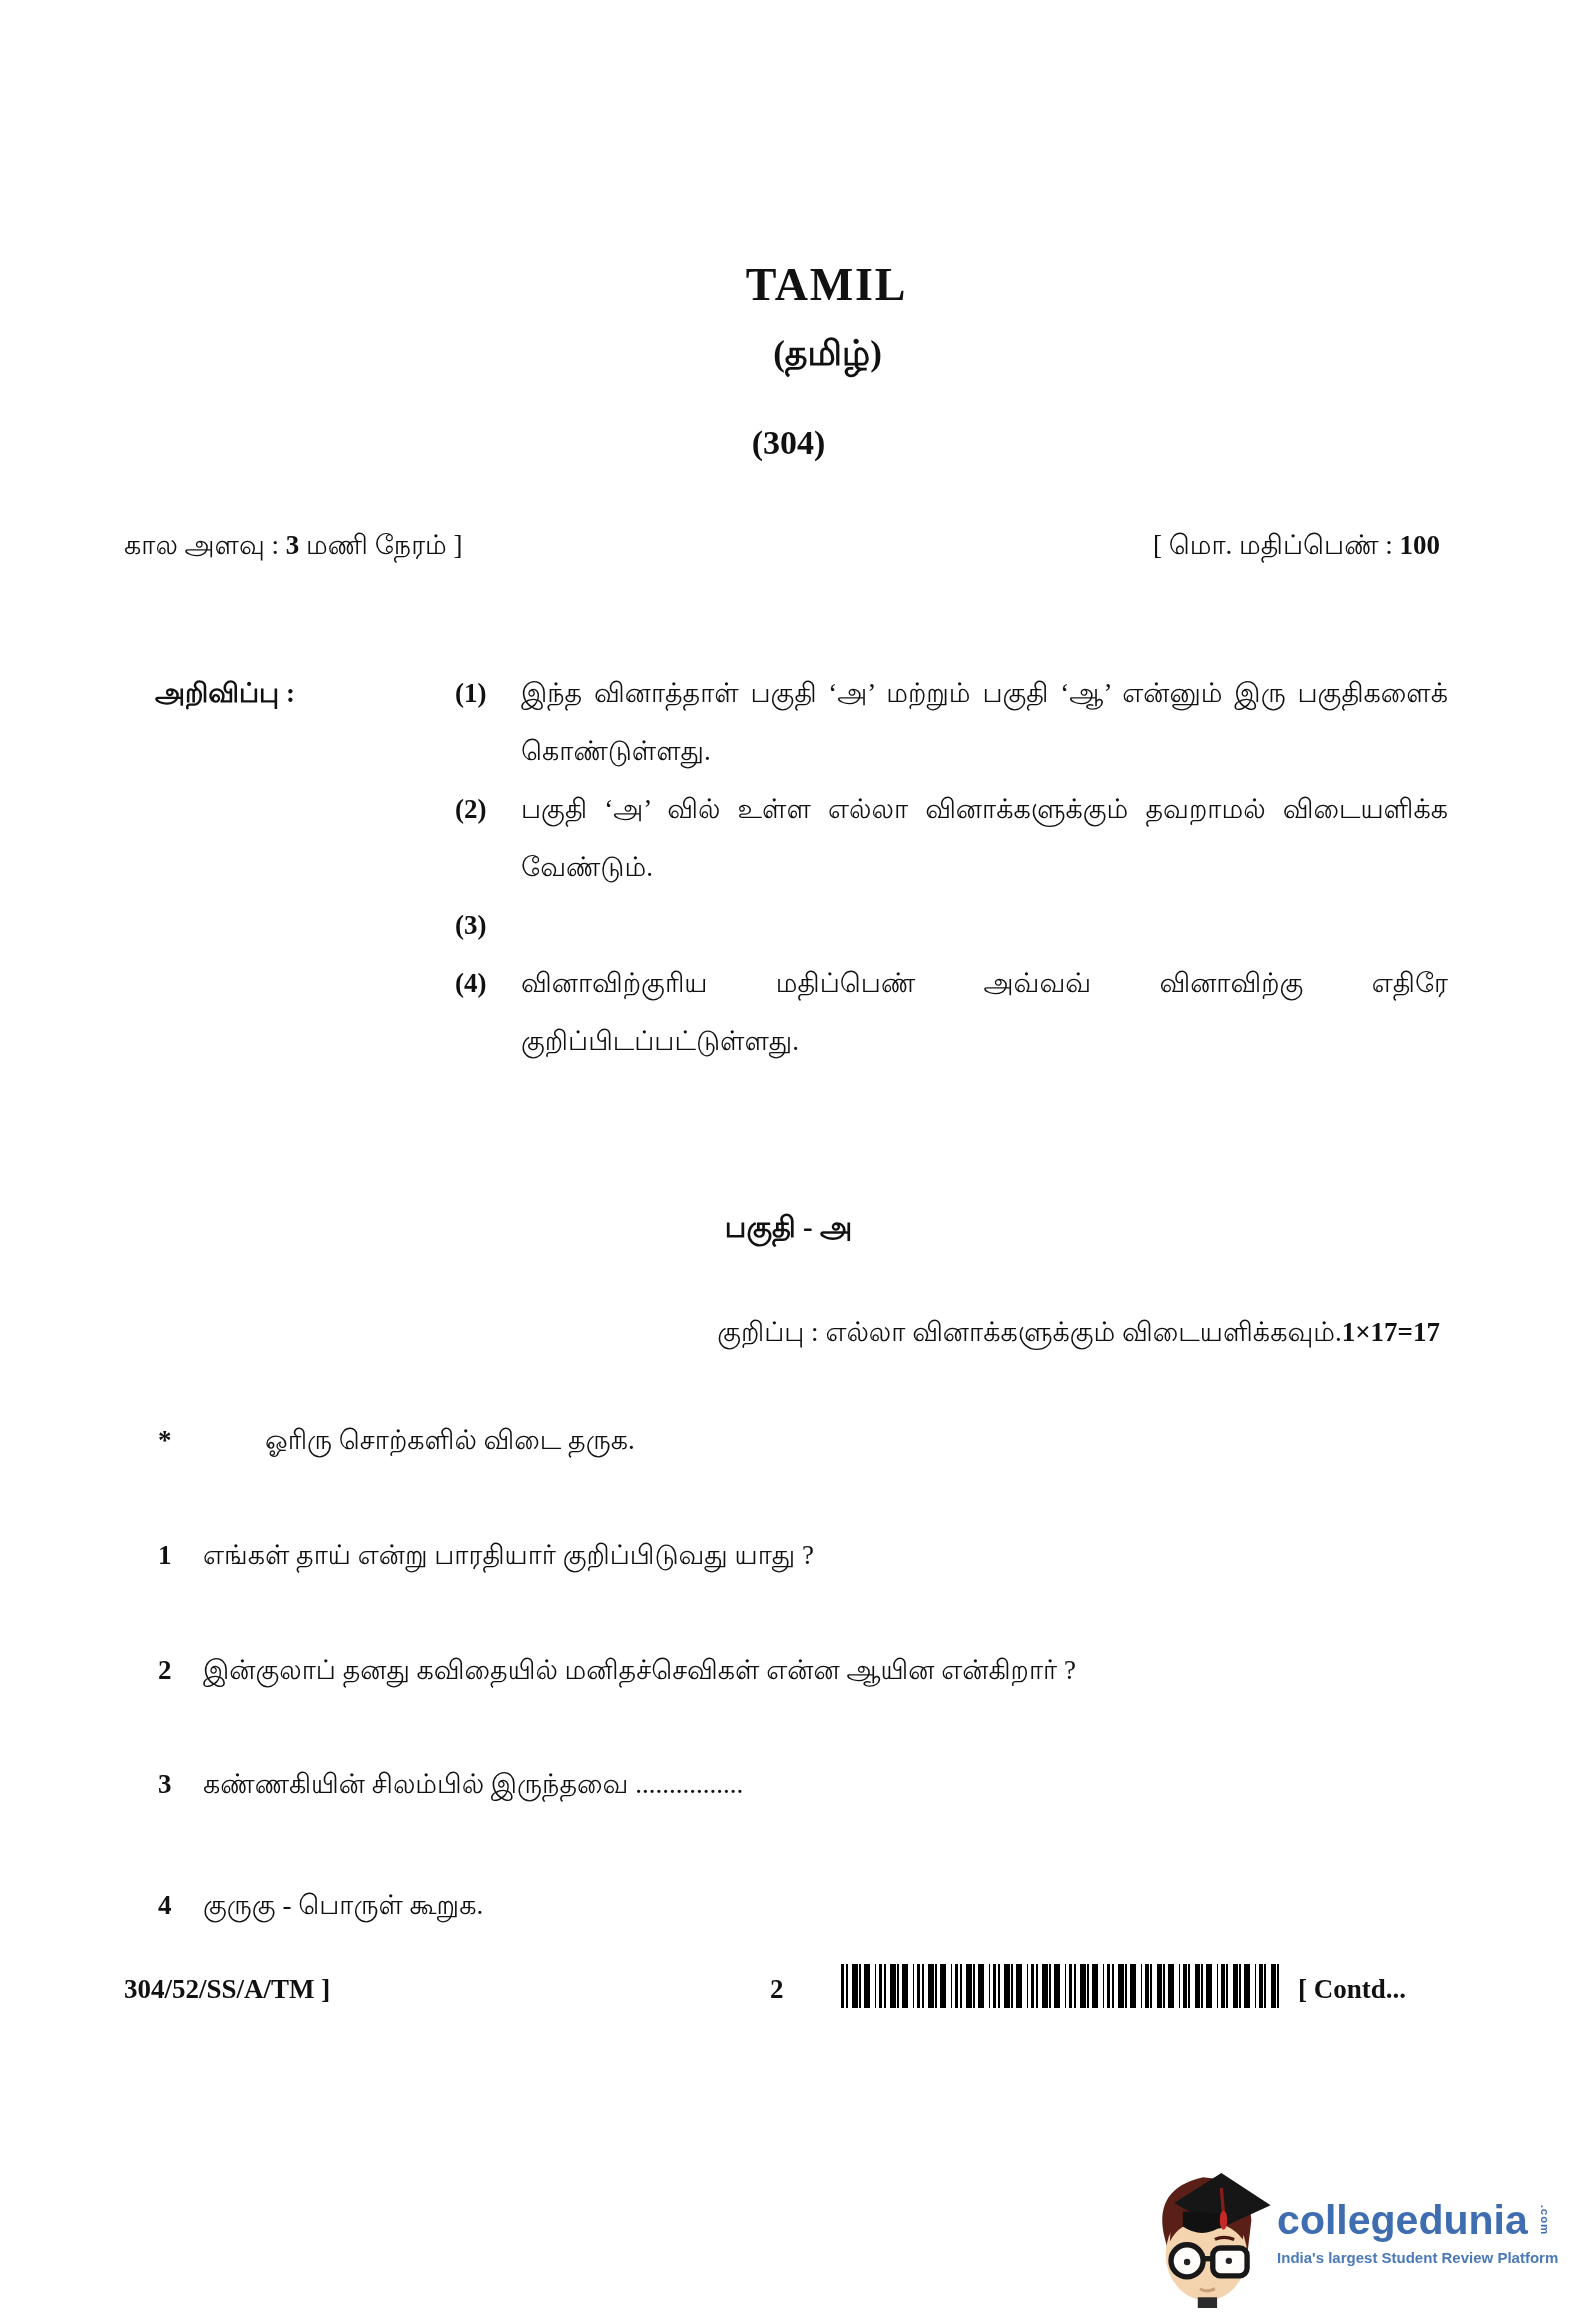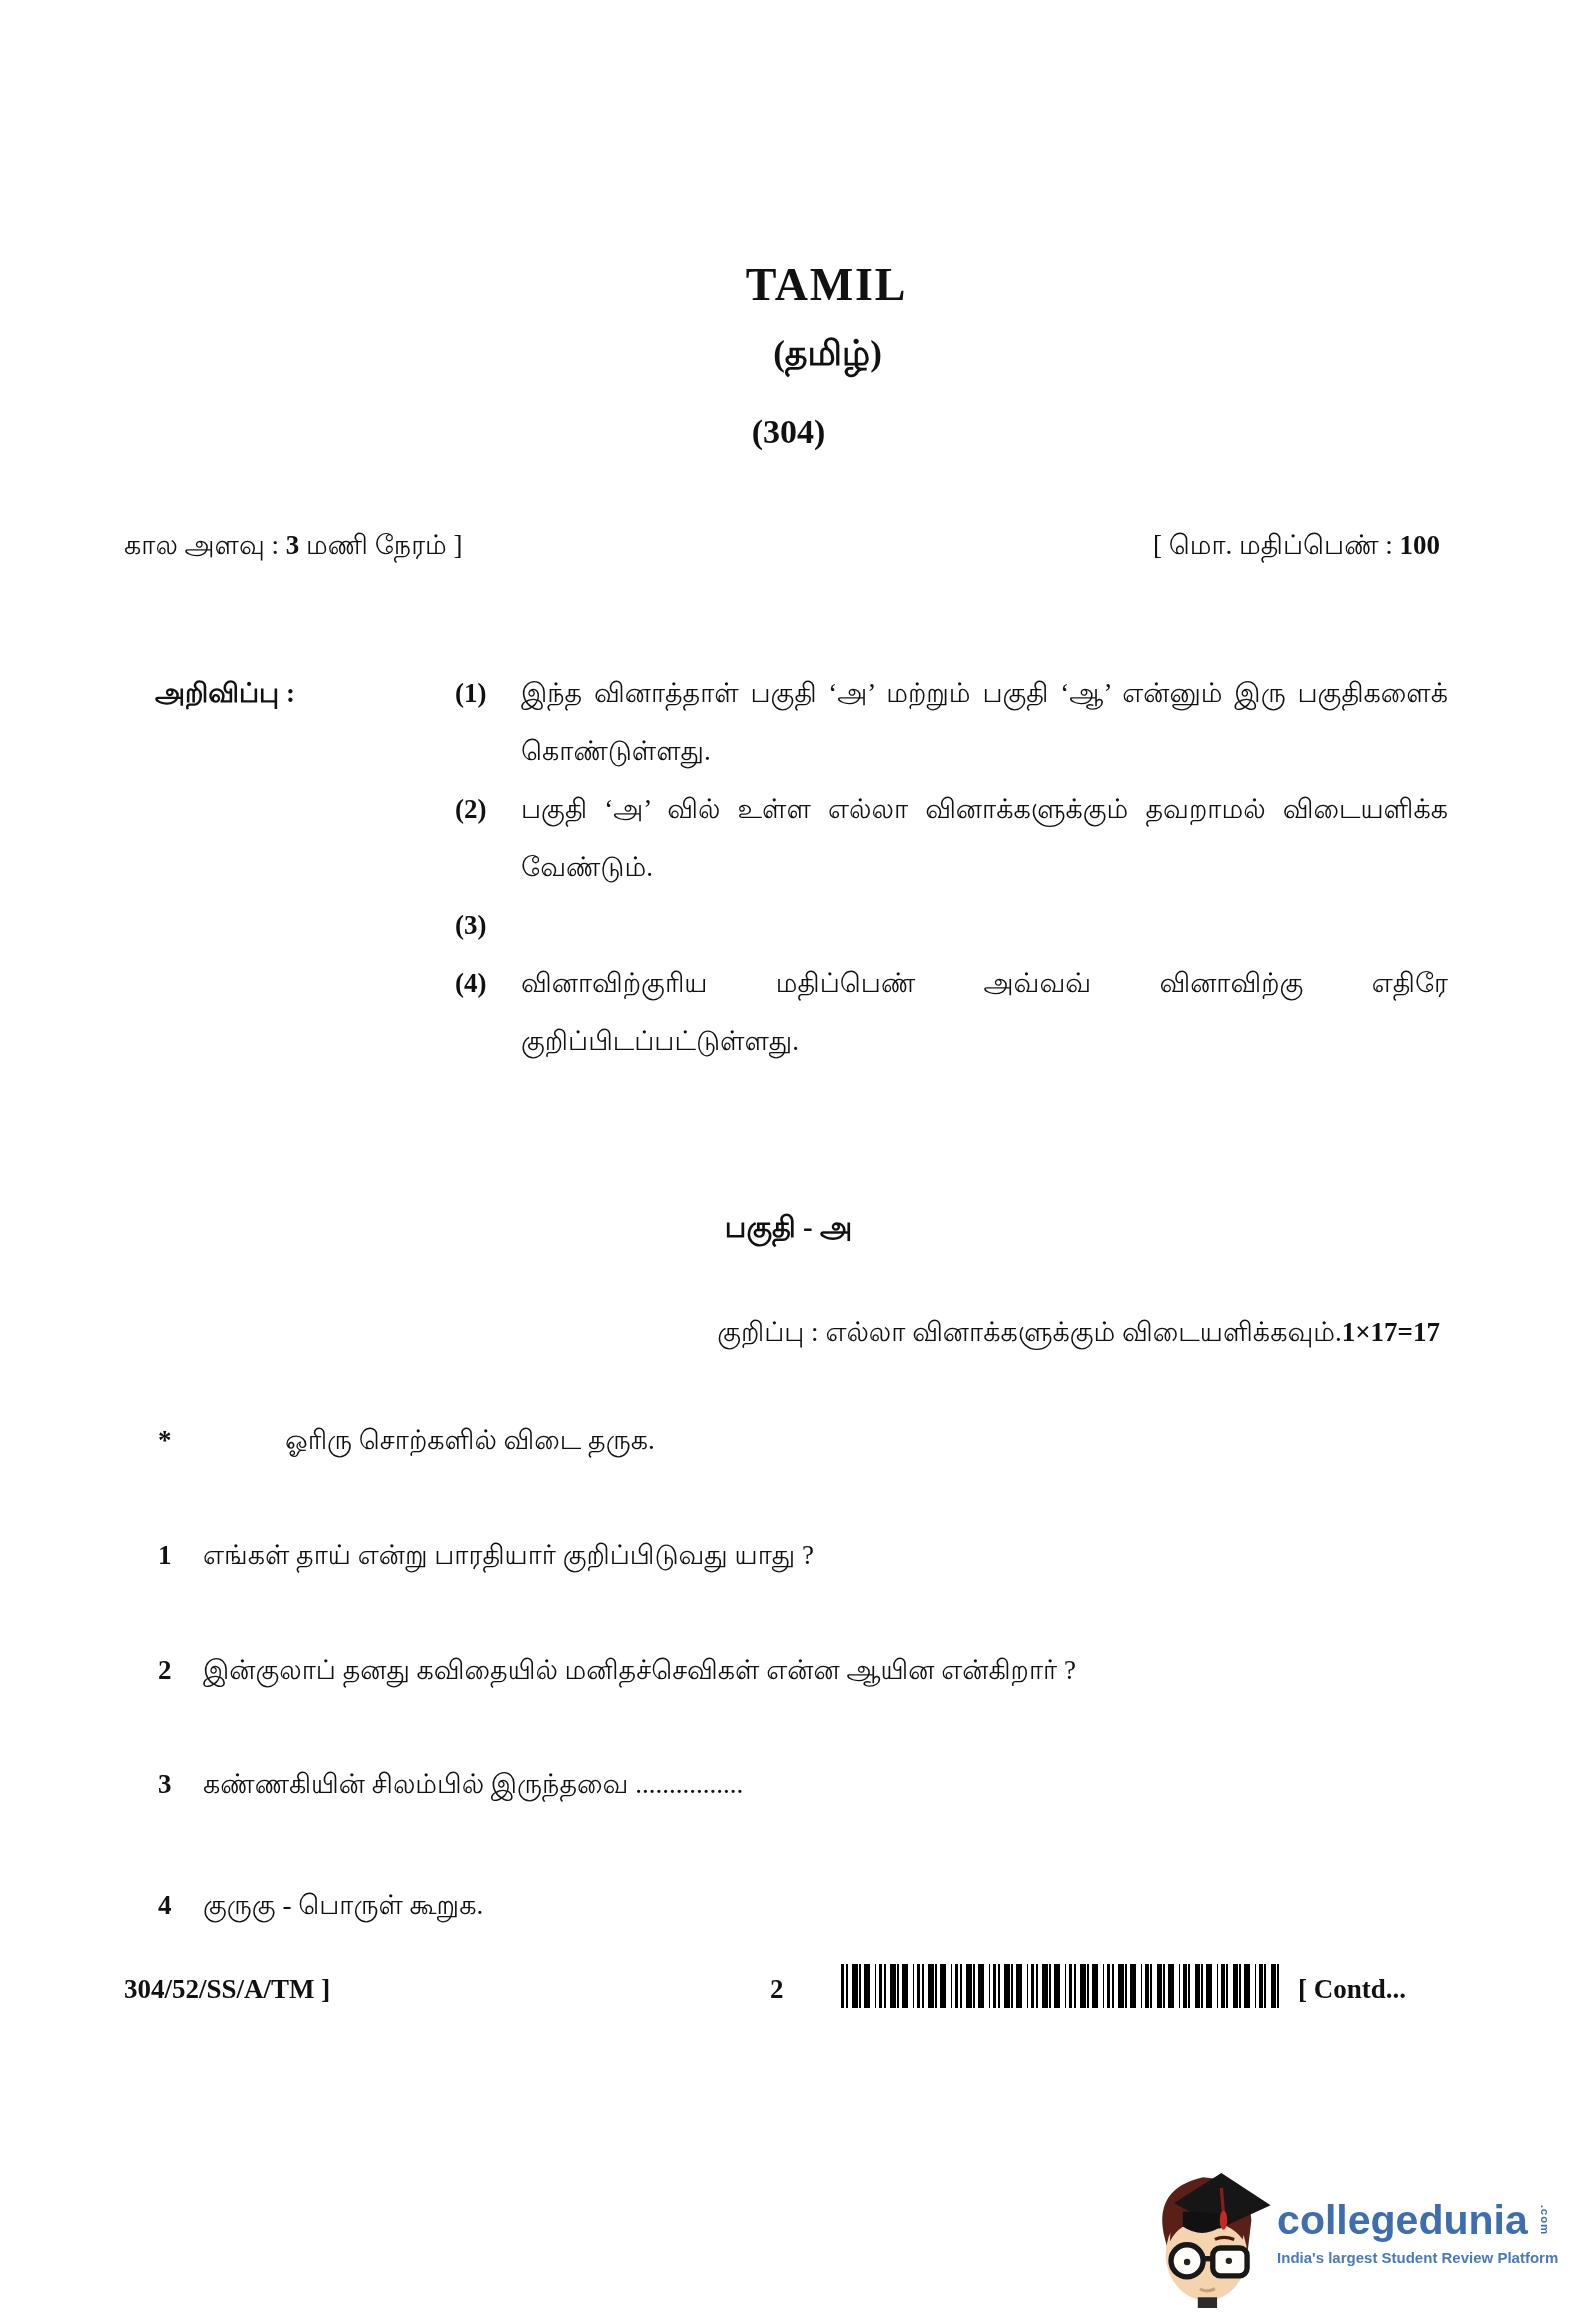--- a/index.html
+++ b/index.html
@@ -15,21 +15,21 @@
   
   .title-en{
     position:absolute;top:258px;left:0;width:100%;
     text-align:center;font-weight:bold;font-size:46px;letter-spacing:1.8px;padding-left:38px;
   }
   .title-ta{
     position:absolute;top:334px;left:0;width:100%;
     text-align:center;font-weight:bold;font-size:35px;margin-left:39px;
   }
   .paper-code{
-    position:absolute;top:413px;left:0;width:100%;
+    position:absolute;top:424px;left:0;width:100%;
     text-align:center;font-weight:bold;font-size:34px;
   }
   
   .meta-row{
     position:absolute;top:530px;left:124px;width:1316px;
     display:flex;justify-content:space-between;
     font-size:27px;
   }
   .meta-row b{font-weight:bold;}
   
@@ -49,21 +49,21 @@
   .note-row{
     position:absolute;top:1317px;left:124px;width:1316px;
     display:flex;justify-content:flex-end;font-size:27px;
   }
   .note-marks{font-weight:bold;}
   .star-row{
     position:absolute;top:1425px;left:124px;width:1316px;
     display:flex;font-size:27px;
   }
   .q-num{width:79px;flex:none;font-weight:bold;padding-left:34px;box-sizing:border-box;}
-  .star-text{margin-left:82px;}
+  .star-text{margin-left:62px;}
   .q-row{
     position:absolute;left:124px;width:1316px;
     display:flex;font-size:27px;
   }
   .q-row.q1{top:1540px;}
   .q-row.q2{top:1655px;}
   .q-row.q3{top:1769px;}
   .q-row.q4{top:1890px;}
   .q-text{flex:1;}
   

